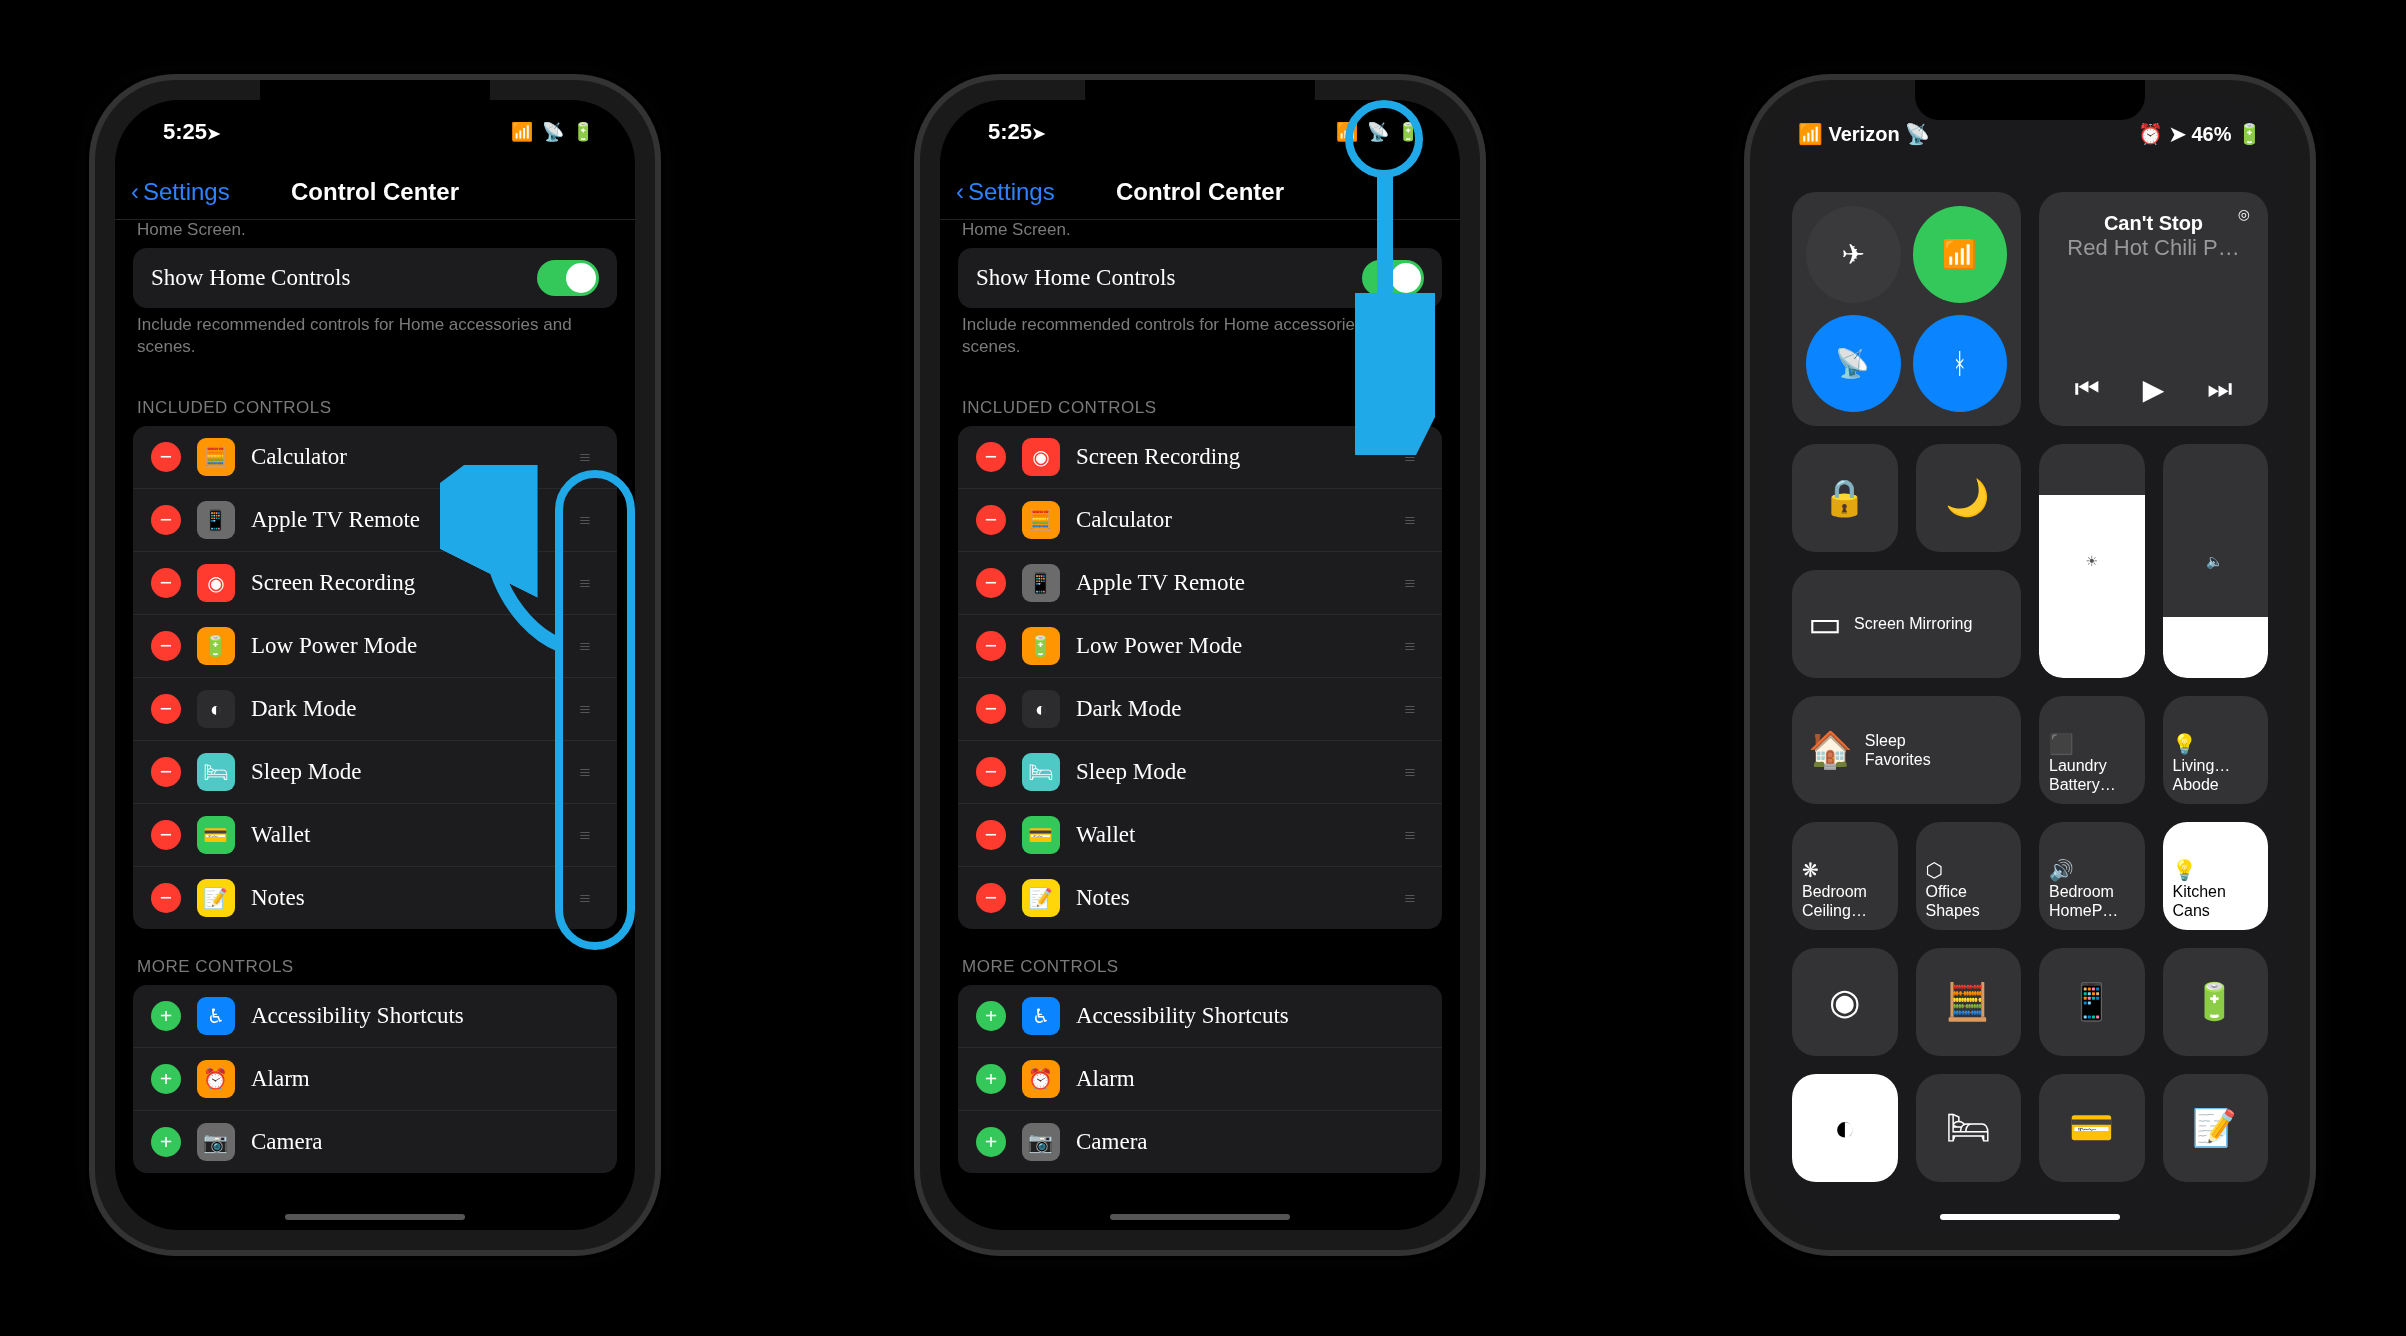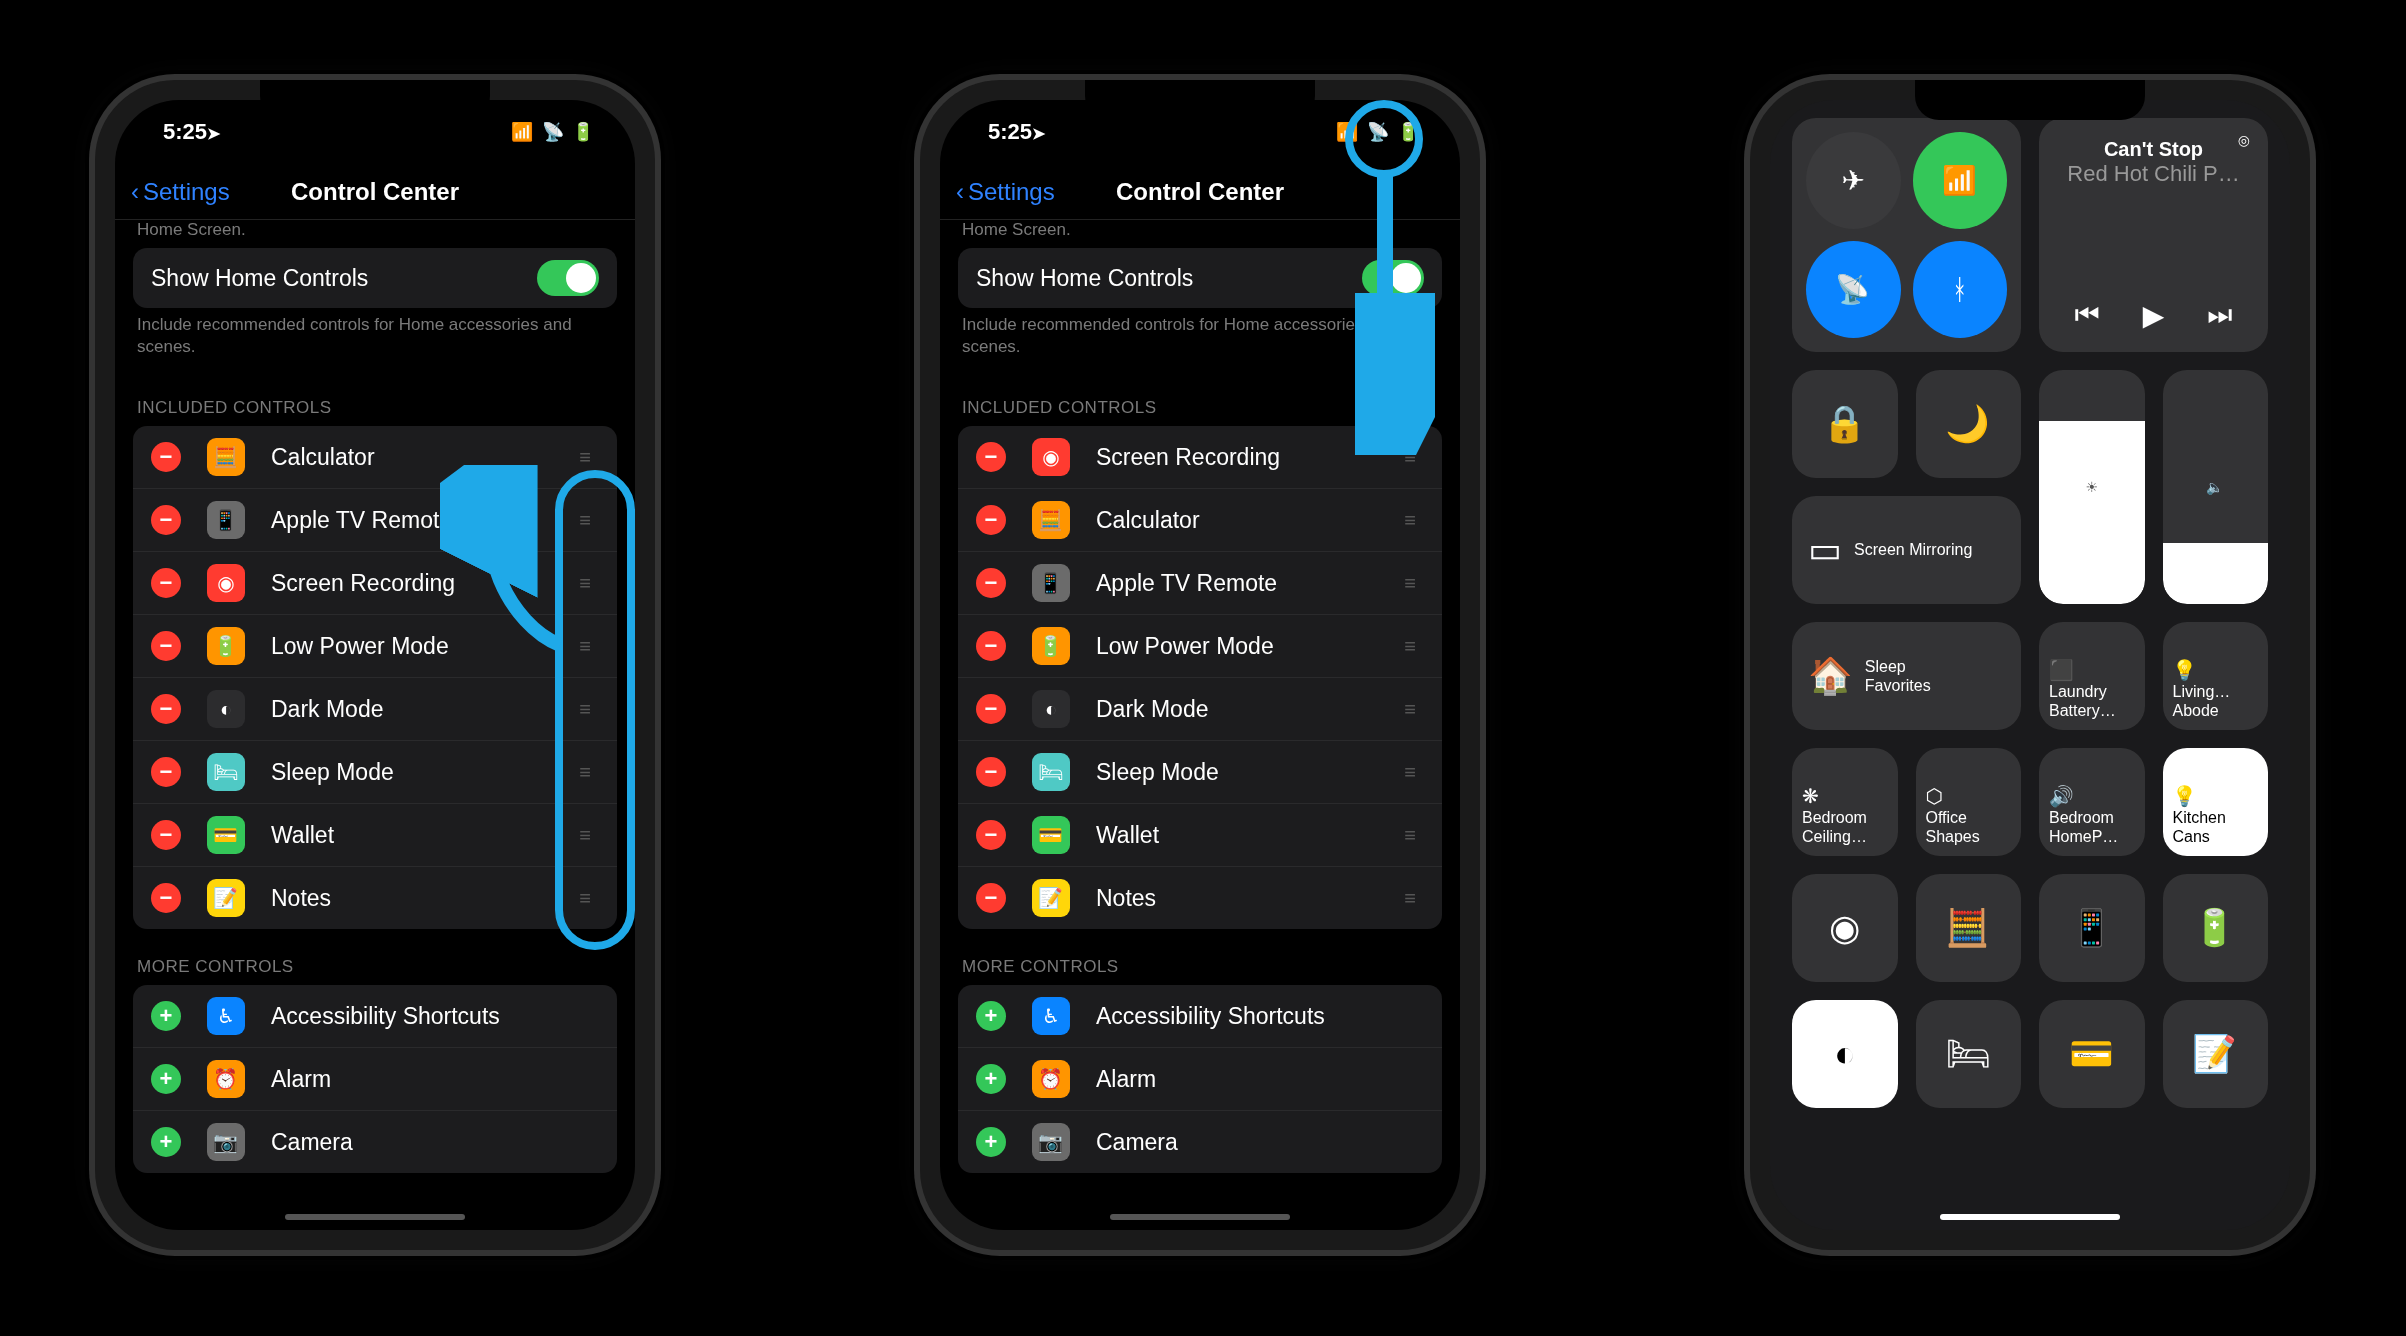--- a/index.html
+++ b/index.html
@@ -71,22 +71,23 @@
   }
   .content { padding: 0 0 20px 0; font-size: 22px; }
   .caption { color: #7a7a7a; font-size: 17px; padding: 6px 22px 12px; line-height: 1.3; }
   .section-header { color: #7a7a7a; font-size: 17px; padding: 28px 22px 8px; text-transform: uppercase; letter-spacing: 0.5px;}
   .cell {
     background: #1c1c1e;
     display: flex;
     align-items: center;
     padding: 12px 18px;
     border-bottom: 1px solid #2a2a2c;
-    gap: 26px;
+    gap: 16px;
     min-height: 58px;
+    font-family: Liberation Serif, serif;
   }
   .cell:last-child { border-bottom: none; }
   .group { margin: 0 18px; border-radius: 14px; overflow: hidden; }
   .cell .label { flex: 1; font-size: 23px; }
   .toggle {
     width: 62px; height: 36px; border-radius: 20px; background: #34c759;
     position: relative;
   }
   .toggle::after {
     content: ''; position: absolute; right: 3px; top: 3px;
@@ -369,20 +370,31 @@
           </div>
         </div>
     </div>
     <div class="homebar"></div>
   </div>
 </div>
 
 <div class="phone phone3">
   <div class="notch"></div>
   <div class="screen" style="background:#1a1a1c;">
+    <div class="statusbar3">
+      <span>
+        <span>📶 </span><span>Verizon</span> <span>📡</span>
+      </span>
+      <span>
+        <span>⏰</span>
+        <span>➤</span>
+        <span>46%</span>
+        <span>🔋</span>
+      </span>
+    </div>
 
     <div class="cc">
 
       <div class="tile wide2 tall" style="padding:0">
         <div class="conn-grid">
           <div class="circbtn" style="background:#3a3a3c">
               <span>✈︎</span>
             </div>
           <div class="circbtn" style="background:#34c759">
               <span>📶</span>

